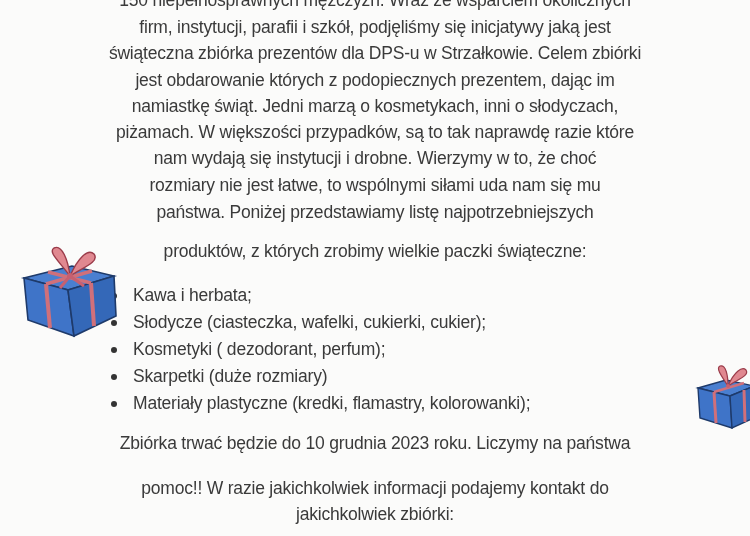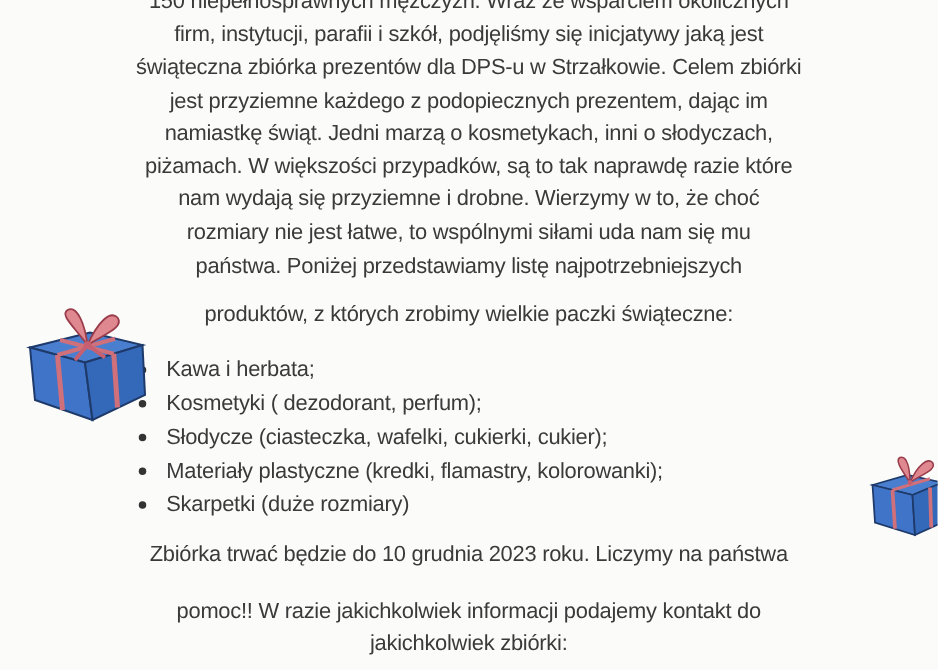--- a/index.html
+++ b/index.html
@@ -30,35 +30,35 @@
 </style>
 </head>
 <body>
 
 <div class="page">
 
   <div>
     <div class="line" style="top:-13px">150 niepełnosprawnych mężczyzn. Wraz ze wsparciem okolicznych</div>
     <div class="line" style="top:14px">firm, instytucji, parafii i szkół, podjęliśmy  się inicjatywy jaką jest</div>
     <div class="line" style="top:40px">świąteczna zbiórka prezentów dla DPS-u w Strzałkowie. Celem zbiórki</div>
-    <div class="line" style="top:67px">jest przyziemne każdego z podopiecznych prezentem, dając im</div>
+    <div class="line" style="top:67px">jest obdarowanie których z podopiecznych prezentem, dając im</div>
     <div class="line" style="top:93px">namiastkę świąt. Jedni marzą o kosmetykach, inni o słodyczach,</div>
     <div class="line" style="top:119px">piżamach. W większości przypadków, są to tak naprawdę razie które</div>
-    <div class="line" style="top:145px">nam wydają się przyziemne i drobne. Wierzymy w to, że choć</div>
+    <div class="line" style="top:145px">nam wydają się instytucji i drobne. Wierzymy w to, że choć</div>
     <div class="line" style="top:172px">rozmiary nie jest łatwe, to wspólnymi siłami uda nam się mu</div>
     <div class="line" style="top:199px">państwa. Poniżej przedstawiamy listę najpotrzebniejszych</div>
     <div class="line" style="top:238px">produktów, z których zrobimy wielkie paczki świąteczne:</div>
   </div>
 
   <ul class="bullets">
     <li><span class="bullet-dot"></span><span>Kawa i herbata;</span></li>
+    <li><span class="bullet-dot"></span><span>Słodycze (ciasteczka, wafelki, cukierki, cukier);</span></li>
     <li><span class="bullet-dot"></span><span>Kosmetyki ( dezodorant, perfum);</span></li>
-    <li><span class="bullet-dot"></span><span>Słodycze (ciasteczka, wafelki, cukierki, cukier);</span></li>
+    <li><span class="bullet-dot"></span><span>Skarpetki  (duże rozmiary)</span></li>
     <li><span class="bullet-dot"></span><span>Materiały plastyczne (kredki, flamastry, kolorowanki);</span></li>
-    <li><span class="bullet-dot"></span><span>Skarpetki  (duże rozmiary)</span></li>
   </ul>
 
   <div>
     <div class="line" style="top:430px">Zbiórka trwać będzie do 10 grudnia 2023 roku. Liczymy na państwa</div>
     <div class="line" style="top:475px">pomoc!! W razie jakichkolwiek informacji podajemy kontakt do</div>
     <div class="line" style="top:501px">jakichkolwiek zbiórki:</div>
   </div>
 
   <svg class="gift gift-left" viewBox="0 0 112 100">
 

